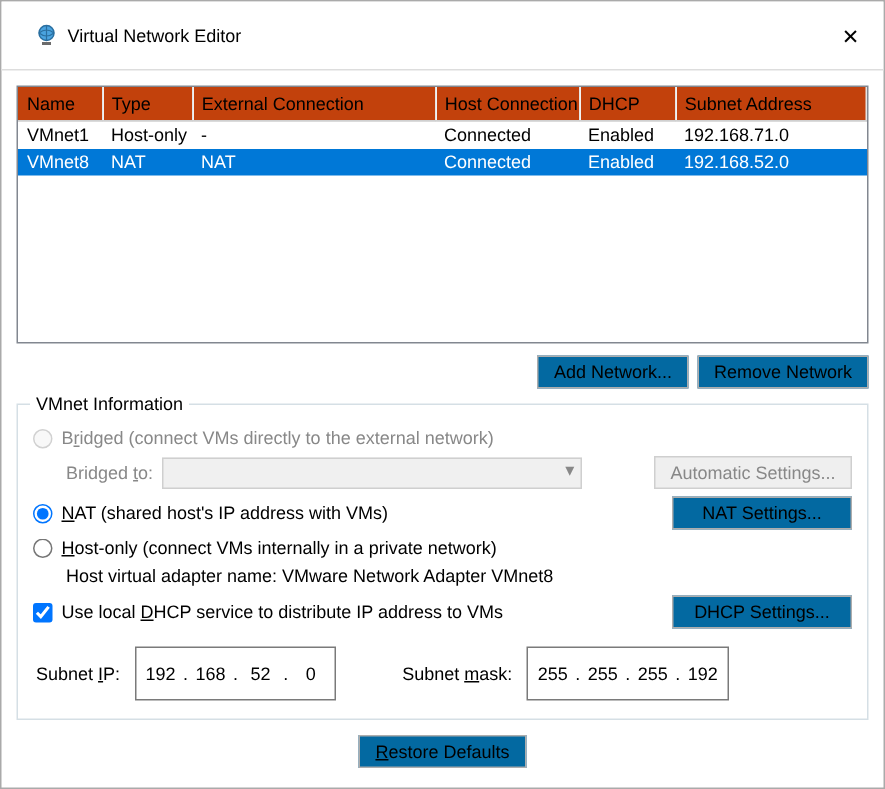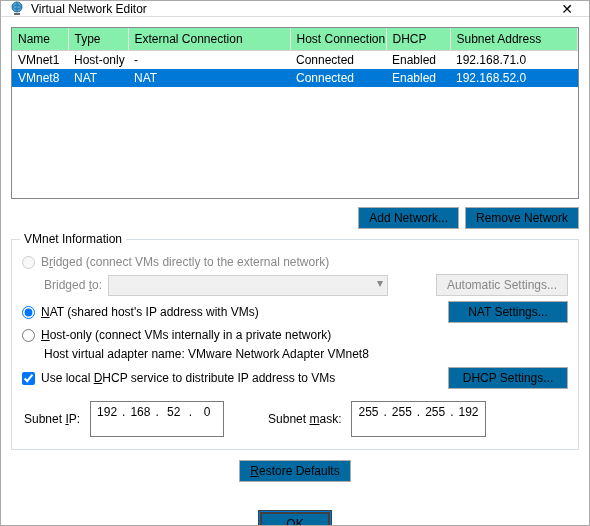--- a/index.html
+++ b/index.html
@@ -10,22 +10,22 @@
     background: #fff;
     color: #000;
     width: 590px;
     height: 526px;
     overflow: hidden;
     border: 1px solid #aaa;
   }
   .titlebar {
     display: flex;
     align-items: center;
-    height: 16px;
-    padding: 0 0 0 8px;
+    height: 46px;
+    padding: 0 0 0 22px;
     border-bottom: 1px solid #ddd;
     background: #fff;
   }
   .title-icon {
     width: 16px; height: 16px;
     margin-right: 6px;
     display: inline-flex;
     align-items: center; justify-content: center;
   }
   .title-text { flex: 1; font-size: 12px; }
@@ -47,21 +47,21 @@
   table.net-table {
     border-collapse: collapse;
     width: 100%;
     table-layout: fixed;
     font-size: 12px;
   }
   .net-table th {
     text-align: left;
     font-weight: normal;
     padding: 4px 6px;
-    background: #86efac;
+    background: #c2410c;
     border-bottom: 1px solid #d0d0d0;
     border-right: 1px solid #e5e5e5;
     white-space: nowrap;
     overflow: hidden;
   }
   .net-table td {
     padding: 2px 6px;
     white-space: nowrap;
     overflow: hidden;
   }
@@ -154,21 +154,21 @@
   }
 
   .ip-row {
     display: flex;
     align-items: center;
     gap: 10px;
     margin: 12px 2px 2px 2px;
   }
   .ip-field {
     display: inline-flex;
-    align-items: flex-end;
+    align-items: center;
     border: 1px solid #7a7a7a;
     background: #fff;
     height: 22px;
     padding: 17px 2px;
     font-family: inherit;
   }
   .ip-field span.oct {
     display: inline-block;
     width: 28px;
     text-align: center;

